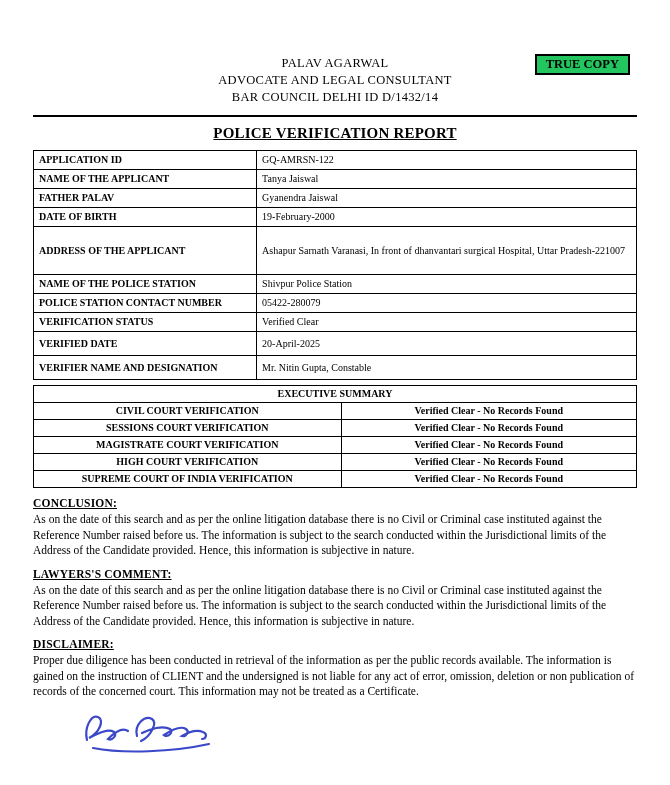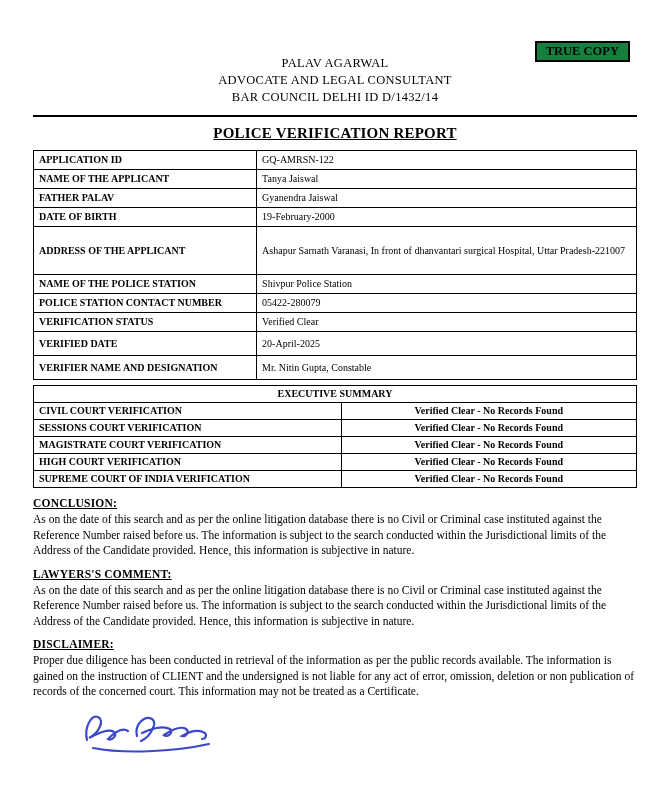--- a/index.html
+++ b/index.html
@@ -14,26 +14,26 @@
   .page {
     position: relative;
     width: 670px;
     height: 785px;
     padding: 55px 33px 16px 33px;
   }
   
   .letterhead { text-align: center; font-size: 12.5px; line-height: 17px; letter-spacing: 0.3px; }
   .stamp {
     position: absolute;
-    top: 41px; right: 40px;
+    top: 54px; right: 40px;
     border: 2px solid #000;
     padding: 1px 9px;
     font-weight: bold;
     font-size: 12.5px;
-    background: #15803d;
+    background: #22c55e;
   }
   .rule {
     border: none;
     border-top: 2px solid #000;
     margin: 9px 0 8px 0;
   }
   .report-title {
     text-align: center;
     font-weight: bold;
     font-size: 15px;
@@ -43,21 +43,21 @@
   }
   
   table { width: 100%; border-collapse: collapse; font-size: 10px; }
   td { border: 1px solid #000; padding: 2px 5px; line-height: 14px; vertical-align: middle; }
   .fields td.lbl { font-weight: bold; width: 37%; }
   .fields tr.tall td { height: 48px; vertical-align: top; padding-top: 17px; }
   .fields tr.med td { height: 24px; }
   .summary { margin-top: 5px; }
   .summary .hdr { text-align: center; font-weight: bold; padding: 1px 5px; }
   .summary td { padding: 1px 5px; font-weight: bold; }
-  .summary td.lbl { width: 51%; }
+  .summary td.lbl { width: 51%; text-align: center; }
   .summary td.val { text-align: center; }
   
   .section { margin-top: 9px; }
   .section h3 {
     font-size: 11.5px;
     font-weight: bold;
     text-decoration: underline;
     margin-bottom: 3px;
     letter-spacing: 0.2px;
   }

